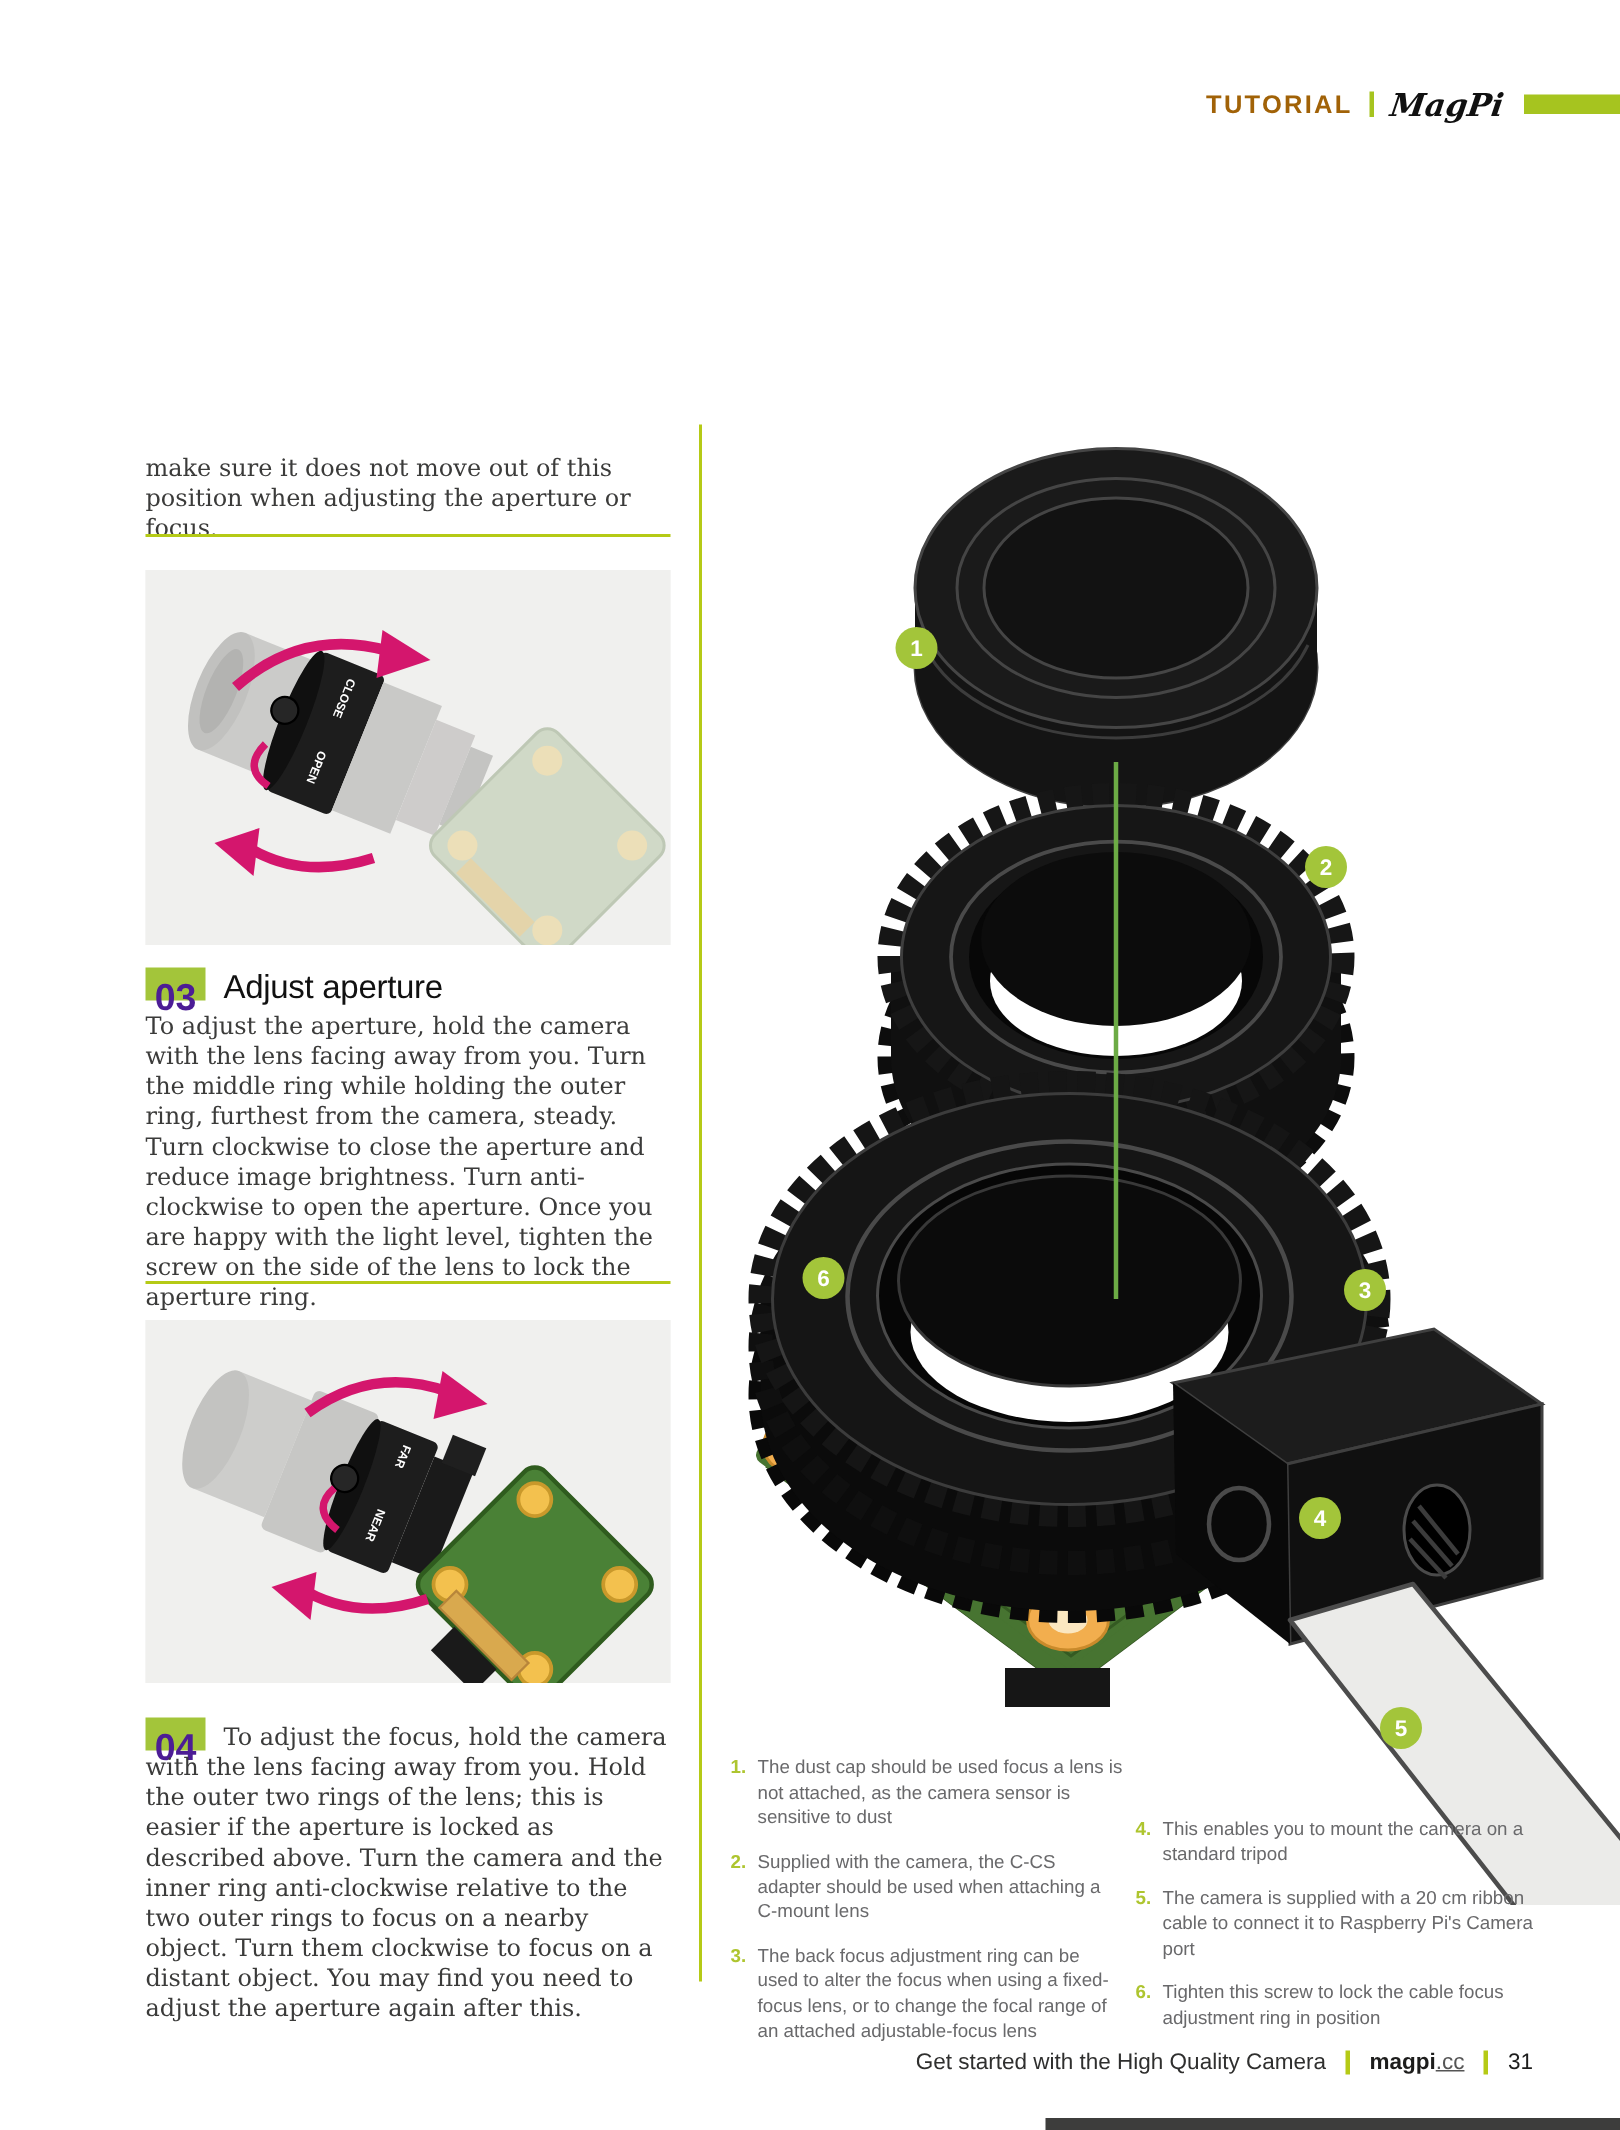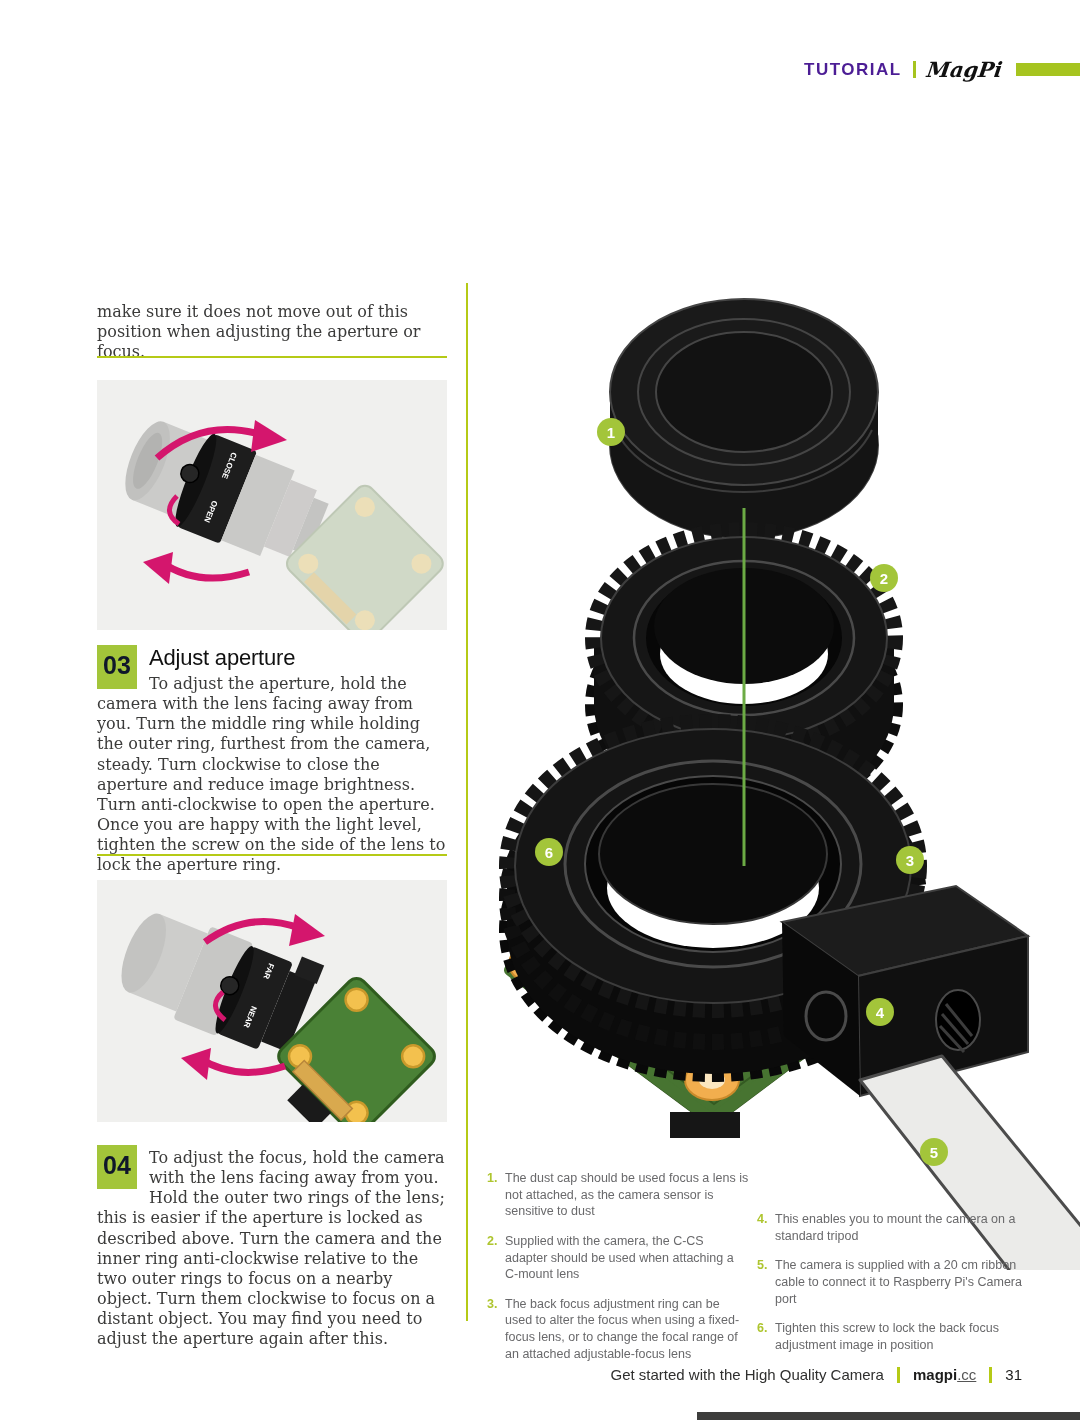--- a/index.html
+++ b/index.html
@@ -1,42 +1,42 @@
 <!DOCTYPE html>
 <html><head>
 <meta charset="utf-8">
 <style>
   html,body{margin:0;padding:0;background:#ffffff;}
   #page{position:relative;width:1080px;height:1420px;background:#fff;overflow:hidden;
         font-family:"Liberation Sans",sans-serif;}
 
   
   .header{position:absolute;top:57px;right:0;display:flex;align-items:center;}
-  .tutorial-label{color:#4c1d95;font-weight:bold;font-size:17px;letter-spacing:1.5px;
+  .tutorial-label{color:#a16207;font-weight:bold;font-size:17px;letter-spacing:1.5px;
        font-family:"Liberation Sans",sans-serif;}
   .hdr-sep{width:3px;height:17px;background:#a6c41f;margin:0 11px;}
   .brand-logo{font-family:"DejaVu Serif",serif;font-style:italic;font-weight:bold;
        font-size:21px;color:#111;transform:skewX(-8deg);letter-spacing:0;}
   .hdr-bar{width:64px;height:13px;background:#a6c41f;margin-left:14px;}
 
   
   .intro{position:absolute;left:97px;top:286px;width:362px;
        font-family:"DejaVu Serif",serif;font-size:16px;line-height:1.26;color:#3b3b3a;}
   .rule{position:absolute;left:97px;width:350px;height:2px;background:#b5ca16;}
   #rule1{top:356px;}
   #rule2{top:854px;}
 
   .figure-box{position:absolute;left:97px;width:350px;background:#f0f0ee;}
   #figure1{top:380px;height:250px;}
   #figure2{top:880px;height:242px;}
 
   .section{position:absolute;left:97px;width:354px;}
   #section03{top:645px;}
   #section04{top:1145px;}
-  .step-badge{float:left;width:40px;height:44px;background:#a3c53a;color:#0f172a;
+  .step-badge{float:left;width:40px;height:22px;background:#a3c53a;color:#4c1d95;
        font-weight:bold;font-size:25px;text-align:center;line-height:40px;margin-right:12px;
        font-family:"Liberation Sans",sans-serif;}
   .section h3{margin:0;padding:0;font-size:22px;line-height:26px;color:#111;
        font-family:"Liberation Sans",sans-serif;font-weight:normal;letter-spacing:-0.2px;}
   .section p{margin:3px 0 0 0;font-family:"DejaVu Serif",serif;font-size:16px;
        line-height:1.26;color:#3b3b3a;}
 
   
   .v-divider{position:absolute;left:466px;top:283px;width:2px;height:1038px;background:#b5ca16;}
 
@@ -278,21 +278,21 @@
     <div class="ann-item">
       <span class="ann-num">4.</span>
       <span class="ann-text">This enables you to mount the camera on a standard tripod</span>
     </div>
     <div class="ann-item">
       <span class="ann-num">5.</span>
       <span class="ann-text">The camera is supplied with a 20 cm ribbon cable to connect it to Raspberry Pi's Camera port</span>
     </div>
     <div class="ann-item">
       <span class="ann-num">6.</span>
-      <span class="ann-text">Tighten this screw to lock the back focus adjustment image in position</span>
+      <span class="ann-text">Tighten this screw to lock the cable focus adjustment ring in position</span>
     </div>
   </div>
 
   <div class="footer">
     <span>Get started with the High Quality Camera</span>
     <span class="foot-sep"></span>
     <span><span class="site-bold">magpi</span><span class="site-tld">.cc</span></span>
     <span class="foot-sep"></span>
     <span class="page-num">31</span>
   </div>

